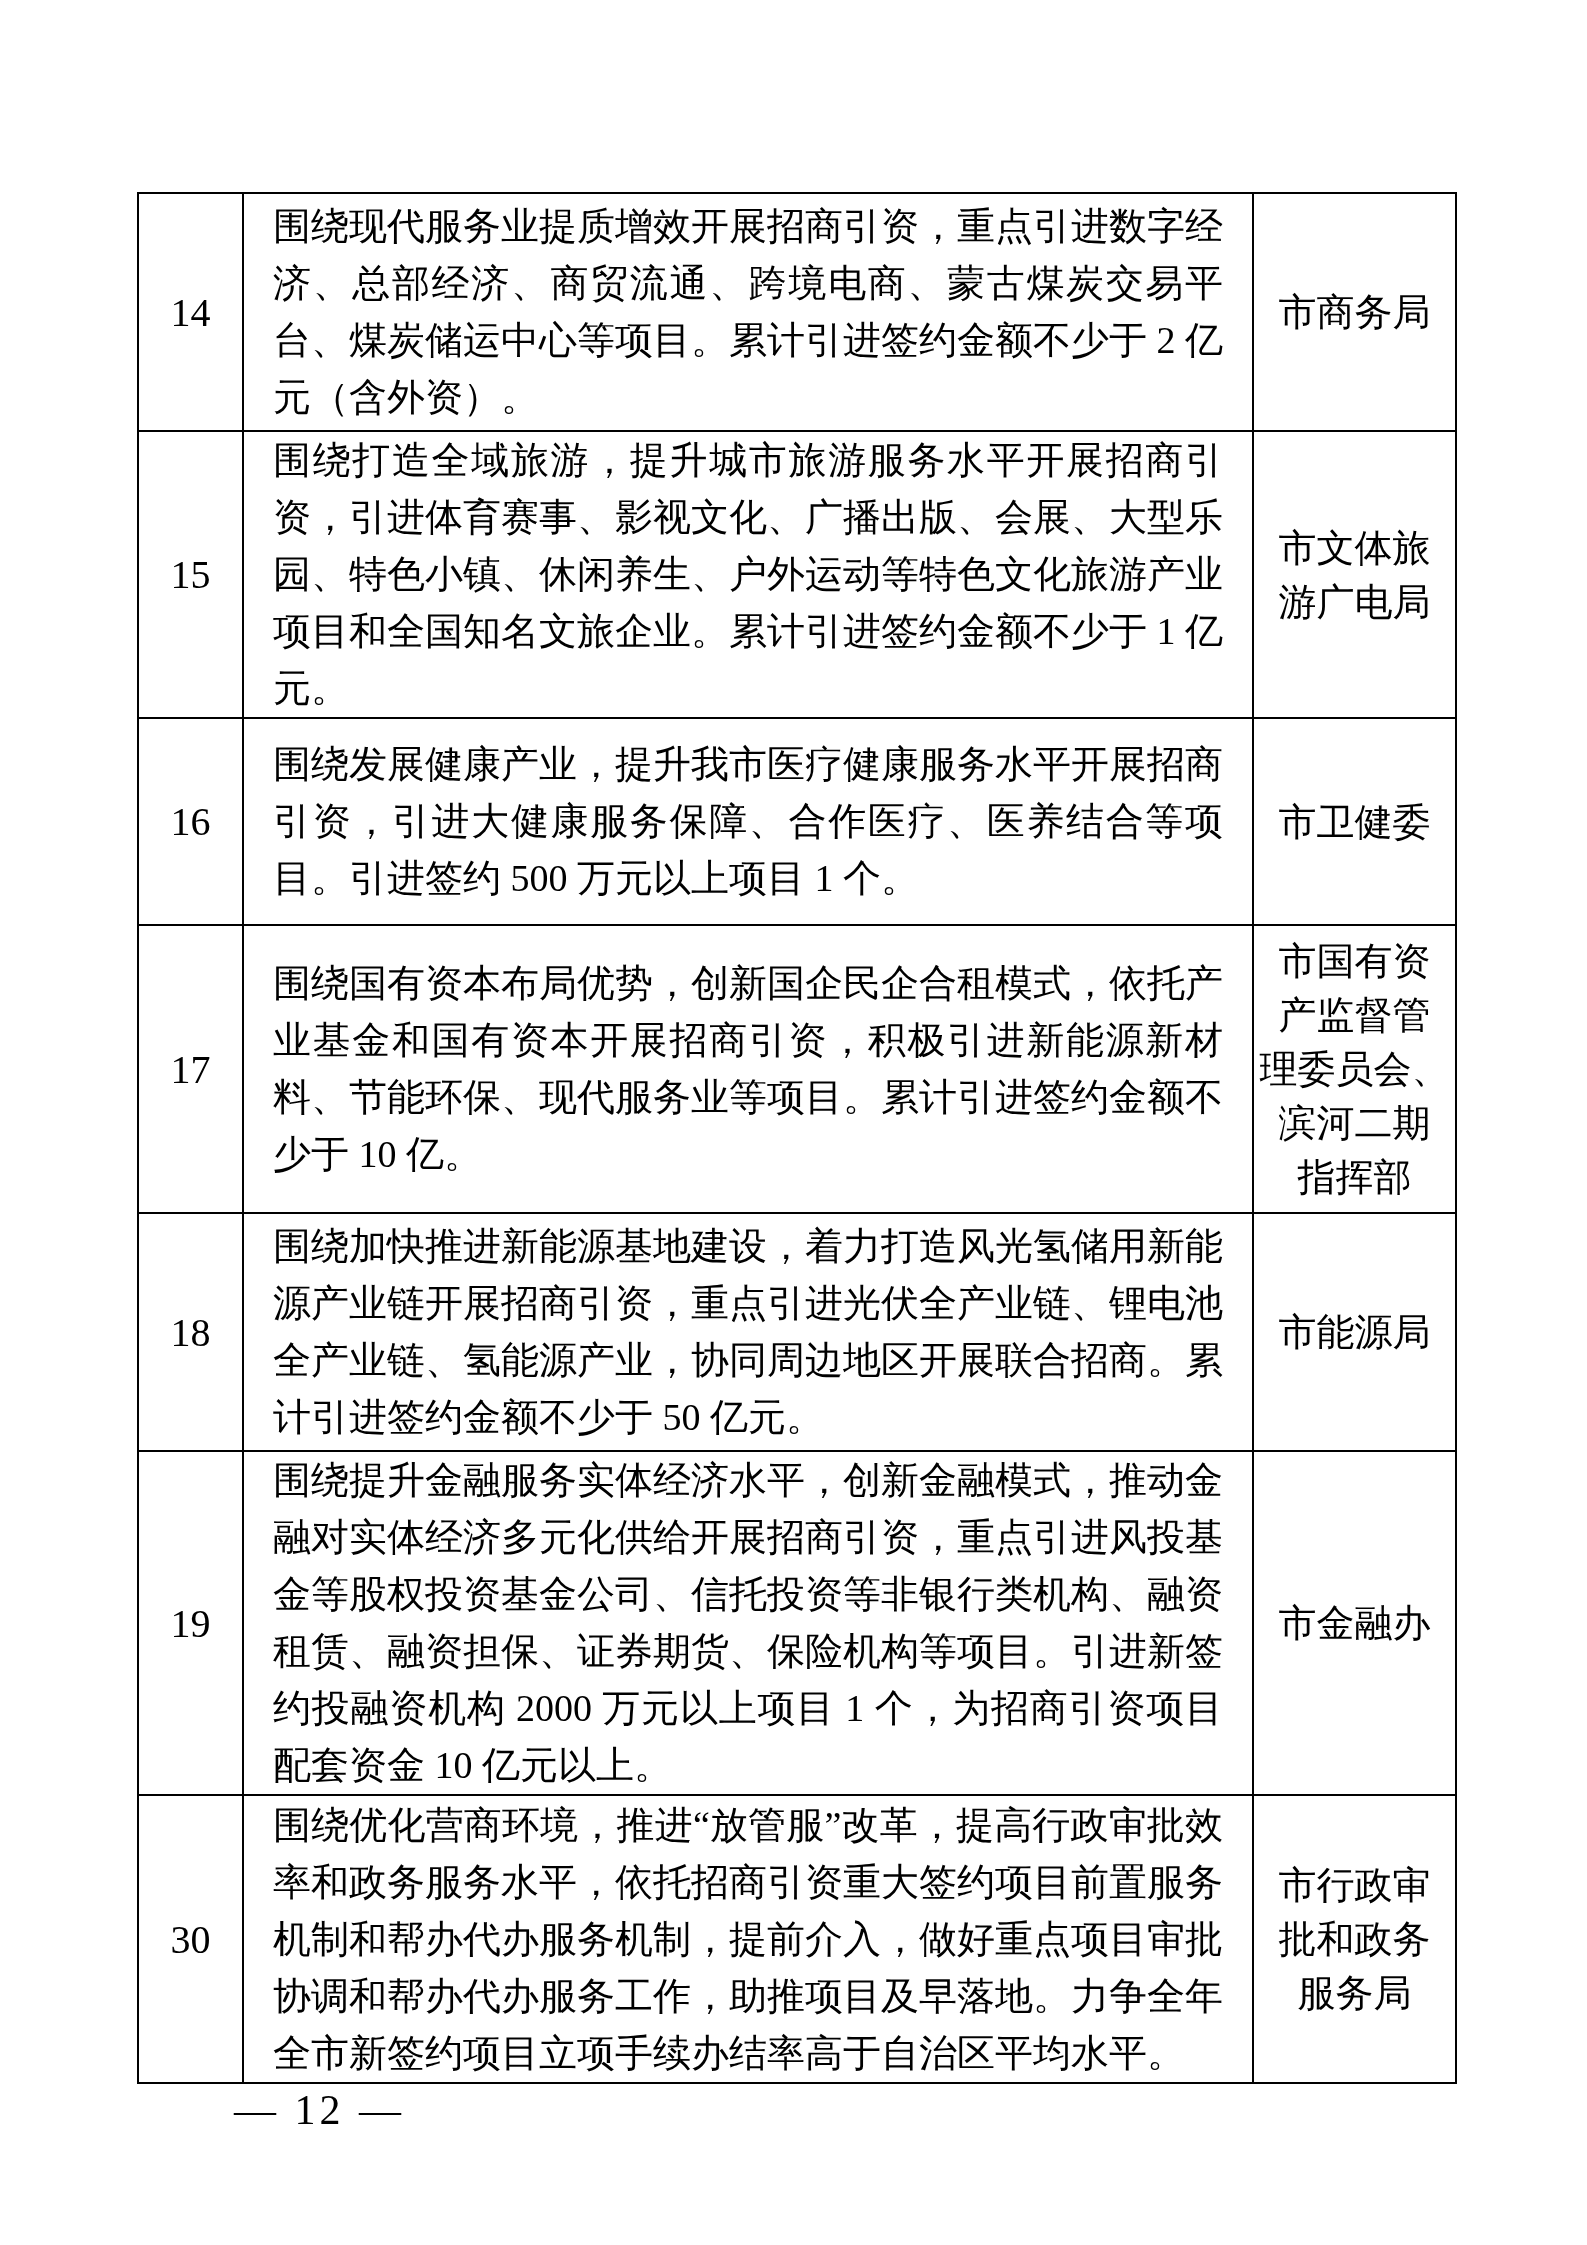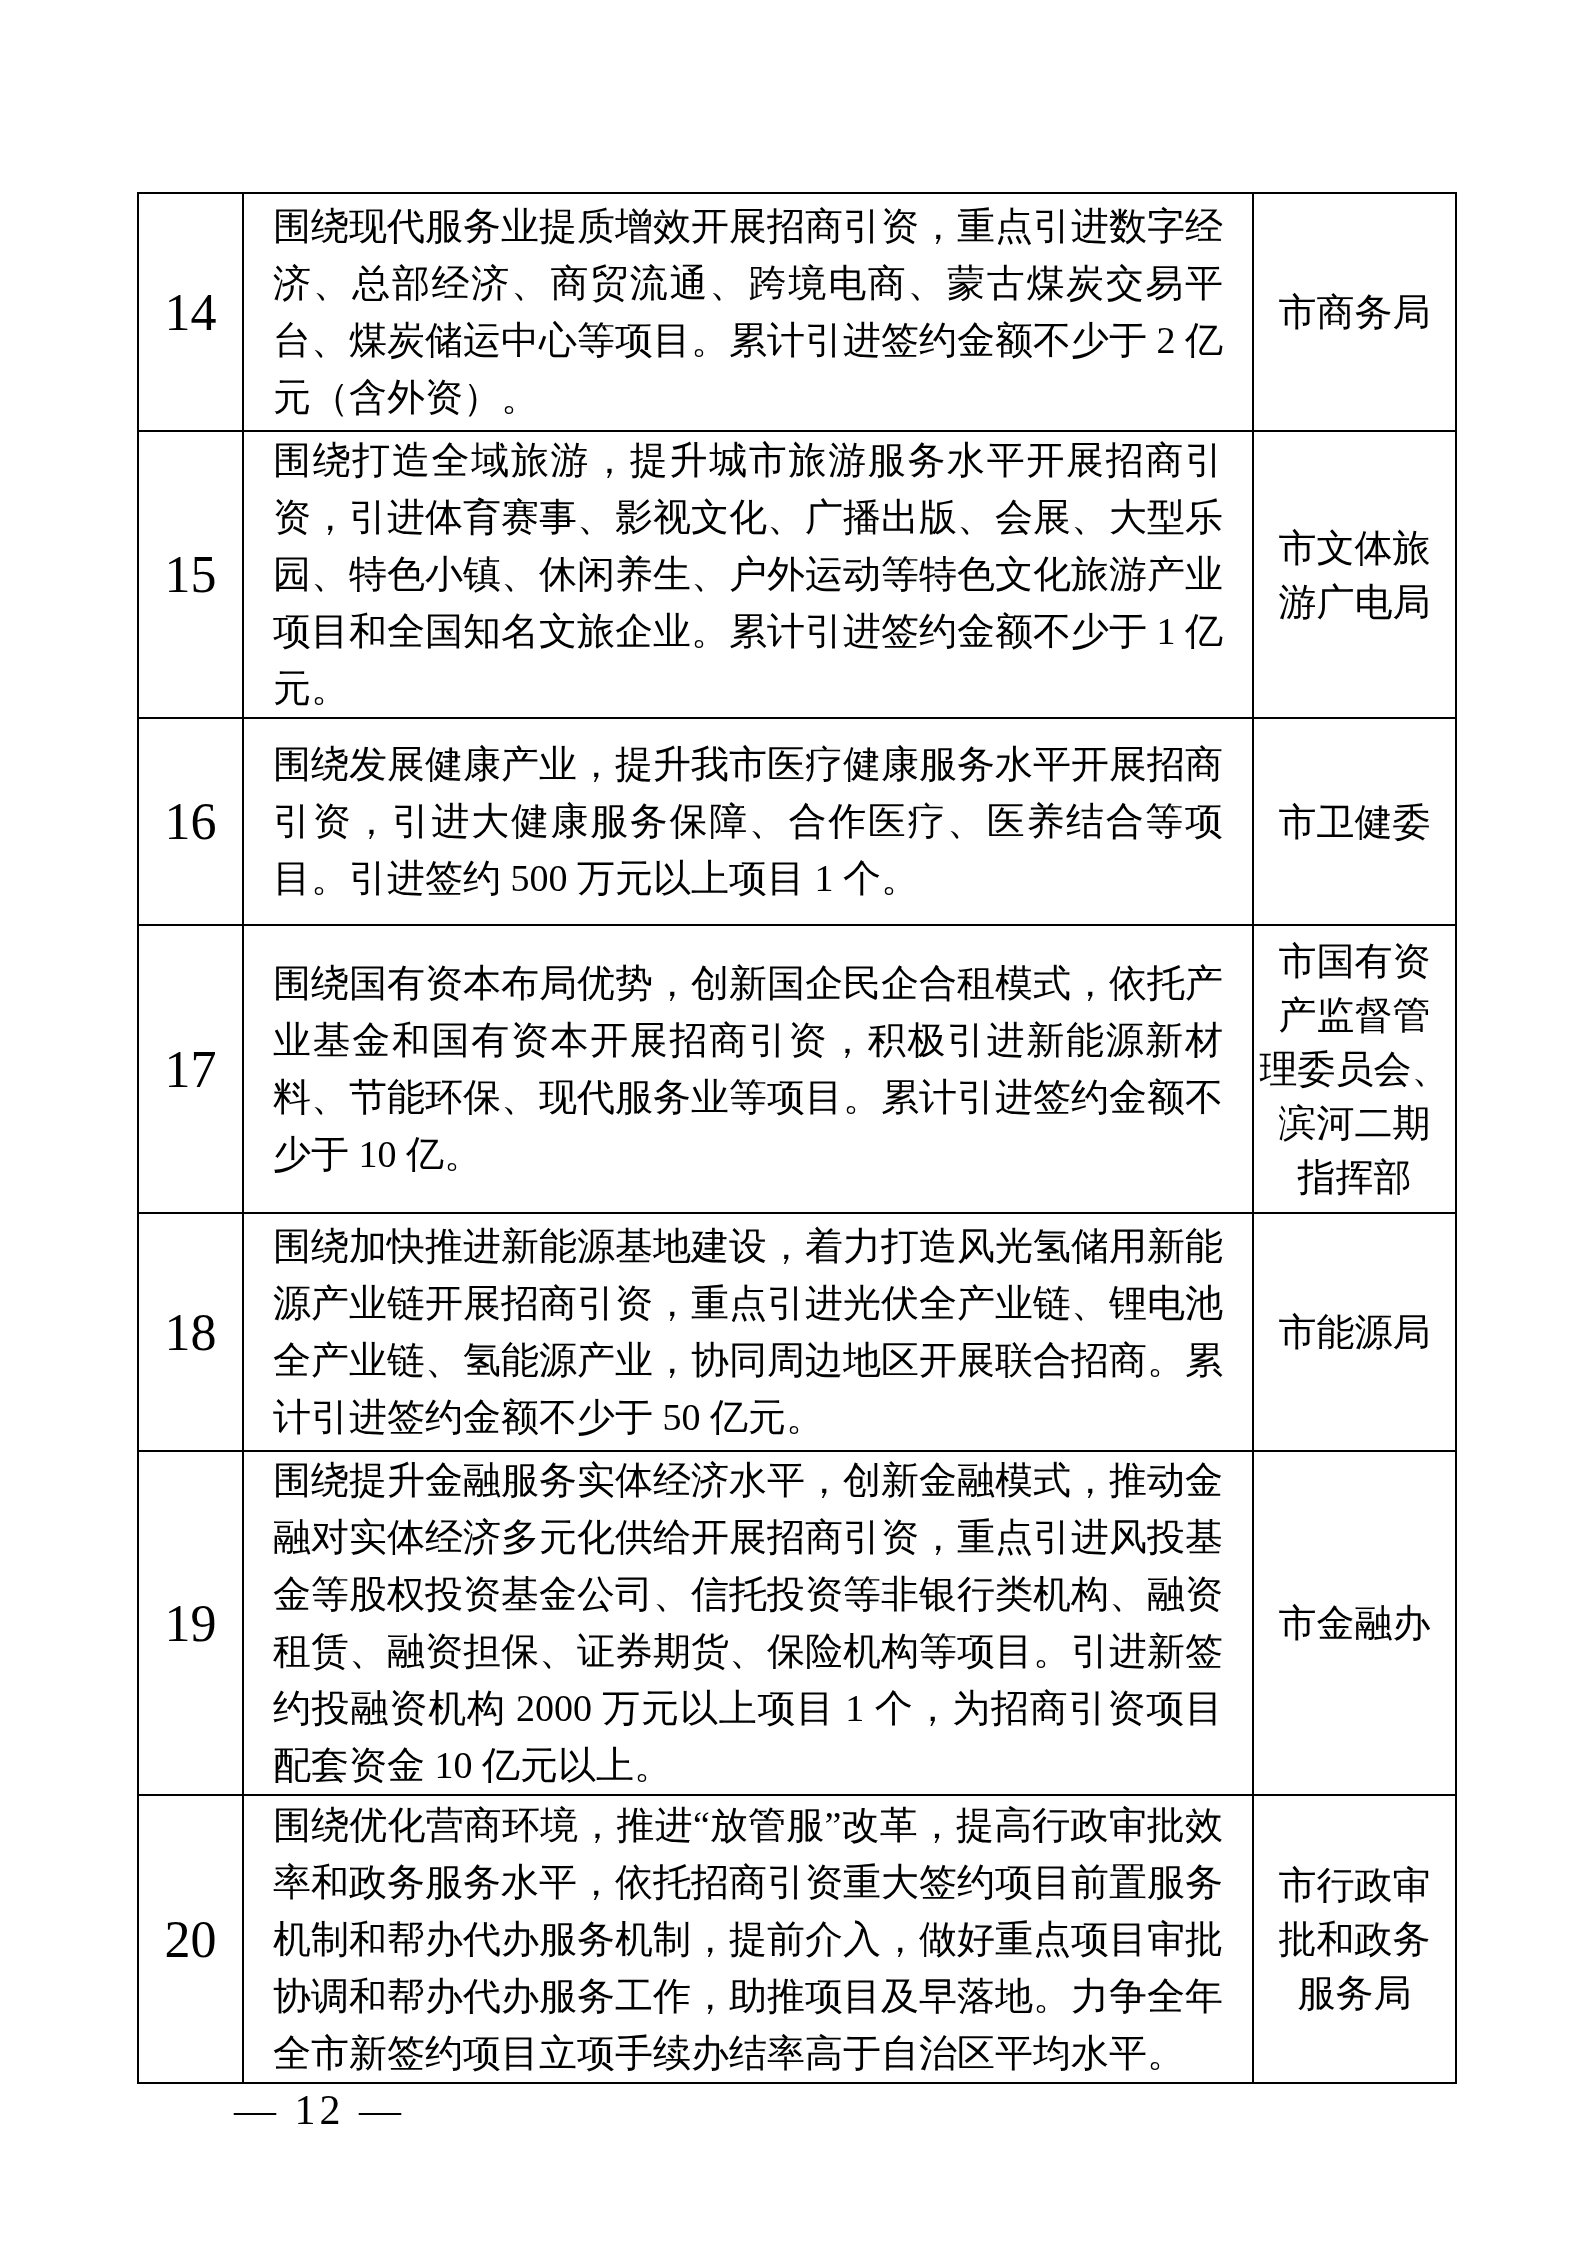--- a/index.html
+++ b/index.html
@@ -22,21 +22,21 @@
     border-collapse: collapse;
     table-layout: fixed;
   }
   .doc-table td {
     border: 2px solid #000000;
     vertical-align: middle;
     overflow: hidden;
   }
   .num-cell {
     text-align: center;
-    font-size: 52px;
+    font-size: 40px;
     margin-top: 11px;
   }
   .desc-cell {
     text-align: justify;
     text-justify: inter-ideograph;
     font-size: 38px;
     line-height: 57px;
     padding: 0 29px;
   }
   .dept-cell {
@@ -100,21 +100,21 @@
       <td class="num-cell">18</td>
       <td class="desc-cell">围绕加快推进新能源基地建设，着力打造风光氢储用新能源产业链开展招商引资，重点引进光伏全产业链、锂电池全产业链、氢能源产业，协同周边地区开展联合招商。累计引进签约金额不少于 50 亿元。</td>
       <td class="dept-cell">市能源局</td>
     </tr>
     <tr class="row-h-19">
       <td class="num-cell">19</td>
       <td class="desc-cell">围绕提升金融服务实体经济水平，创新金融模式，推动金融对实体经济多元化供给开展招商引资，重点引进风投基金等股权投资基金公司、信托投资等非银行类机构、融资租赁、融资担保、证券期货、保险机构等项目。引进新签约投融资机构 2000 万元以上项目 1 个，为招商引资项目配套资金 10 亿元以上。</td>
       <td class="dept-cell">市金融办</td>
     </tr>
     <tr class="row-h-20">
-      <td class="num-cell">20</td>
+      <td class="num-cell">30</td>
       <td class="desc-cell">围绕优化营商环境，推进“放管服”改革，提高行政审批效率和政务服务水平，依托招商引资重大签约项目前置服务机制和帮办代办服务机制，提前介入，做好重点项目审批协调和帮办代办服务工作，助推项目及早落地。力争全年全市新签约项目立项手续办结率高于自治区平均水平。</td>
       <td class="dept-cell">市行政审
 批和政务
 服务局</td>
     </tr>
   </tbody>
 </table>
 
 <div class="page-footer">— 12 —</div>
 

